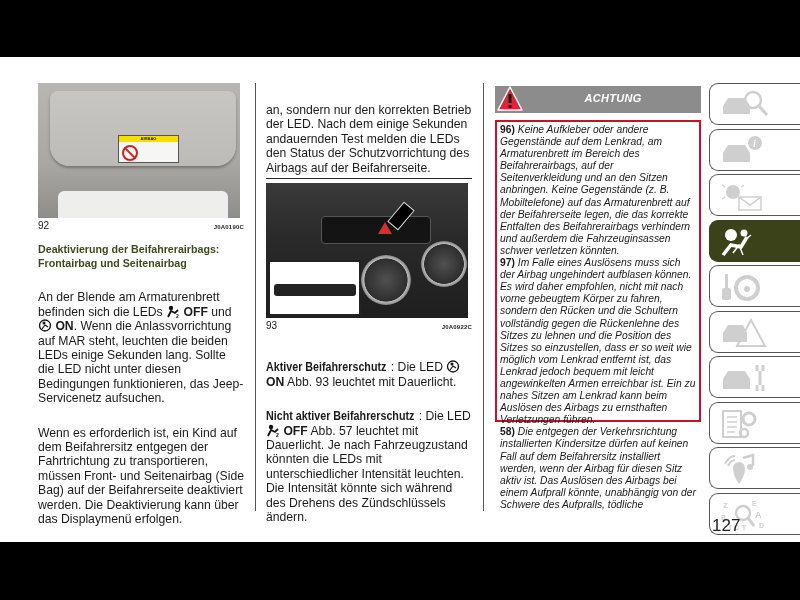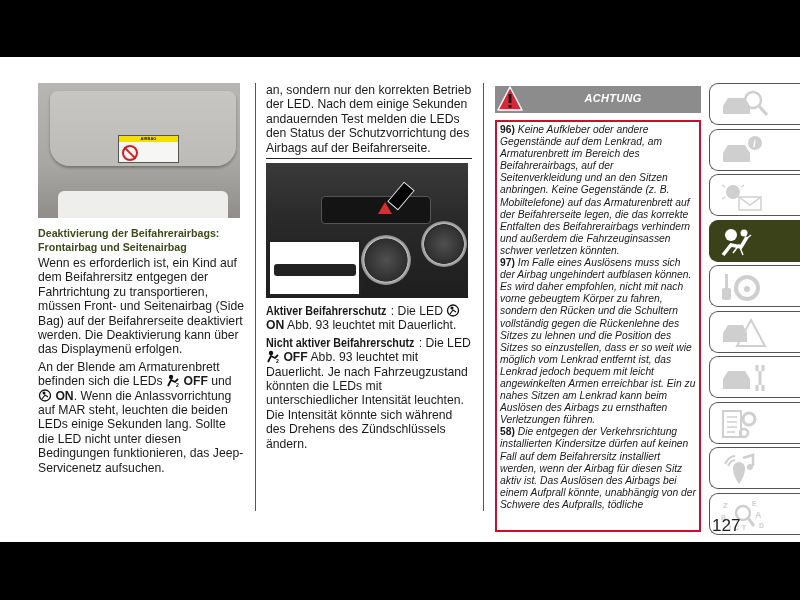--- a/index.html
+++ b/index.html
@@ -1,20 +1,20 @@
 <!DOCTYPE html>
 <html><head>
 <meta charset="utf-8">
 <style>
   * { box-sizing: border-box; margin: 0; padding: 0; }
   html, body { width: 800px; height: 600px; overflow: hidden; background: #000; }
   body { position: relative; font-family: "Liberation Sans", sans-serif; color: #1a1a1a; }
   .page { position: absolute; left: 0; top: 57px; width: 800px; height: 485px; background: #fff; }
   .col { position: absolute; font-size: 12.2px; line-height: 14.4px; }
-  .col p { margin-bottom: 3px; }
+  .col p { margin-bottom: 3px; margin-top: 20px; }
   .divider { position: absolute; width: 1px; background: #555; top: 26px; height: 428px; }
   .heading { color: #3d4a1c; font-weight: bold; font-family: "Liberation Sans", sans-serif; font-size: 11.6px; line-height: 14px; transform: scaleX(0.92); transform-origin: left; white-space: nowrap; margin-bottom: 2px; }
   .b { font-weight: bold; }
   .cond { display: inline-block; transform: scaleX(0.88); transform-origin: left; font-weight: bold; }
   .figure { position: relative; }
   .fig-caption { display: flex; justify-content: space-between; align-items: baseline; font-size: 10px; margin-top: 1px; }
   .fig-caption .code { font-size: 6px; font-weight: bold; letter-spacing: 0.2px; }
   .inline-icon { display: inline-block; width: 14px; height: 13px; vertical-align: -2px; }
 
   
@@ -32,21 +32,21 @@
   .hazard { position: absolute; left: 56px; top: 5px; width: 0; height: 0; border-left: 7px solid transparent; border-right: 7px solid transparent; border-bottom: 12px solid #d43030; }
   .knob { position: absolute; border-radius: 50%; background: radial-gradient(circle,#505050 0%,#2e2e2e 60%,#bbb 62%,#888 70%,#222 72%); }
   .inset { position: absolute; left: 2px; top: 77px; width: 93px; height: 56px; background: #fff; border: 2px solid #222; }
   .inset .strip { position: absolute; left: 4px; top: 22px; width: 82px; height: 12px; background: #222; border-radius: 3px; }
   .arrow { position: absolute; left: 128px; top: 20px; width: 14px; height: 26px; background: #000; transform: rotate(40deg); border: 1px solid #ddd; }
 
   
   .warn-head { position: absolute; left: 495px; top: 29px; width: 206px; height: 27px; background: #8c8c8c; }
   .warn-head .title { position: absolute; left: 0; right: 0; top: 6px; text-align: center; color: #fff; font-weight: bold; font-style: italic; font-size: 11px; letter-spacing: 0.3px; padding-left: 30px; }
   .warn-tri { position: absolute; left: 2px; top: -1px; width: 26px; height: 27px; }
-  .warn-box { position: absolute; left: 495px; top: 63px; width: 206px; height: 412px; border: 2px solid #c8102e; padding: 2px 3px; font-size: 10.3px; line-height: 12.1px; font-style: italic; color: #1a1a1a; }
+  .warn-box { position: absolute; left: 495px; top: 63px; width: 206px; height: 302px; border: 2px solid #c8102e; padding: 2px 3px; font-size: 10.3px; line-height: 12.1px; font-style: italic; color: #1a1a1a; }
   .warn-box .num { font-weight: bold; font-style: normal; }
 
   
   .tabs { position: absolute; left: 709px; top: 26px; width: 91px; }
   .tab { position: relative; height: 42px; margin-bottom: 3.5px; border: 1px solid #555; border-right: none; border-radius: 9px 0 0 9px; background: #fff; }
   .tab.active { background: #3b4219; border-color: #3b4219; }
   .tab svg { position: absolute; left: 9px; top: 4px; }
   .page-num { position: absolute; left: 712px; top: 459px; font-size: 17px; color: #222; }
 </style>
 </head>
@@ -57,83 +57,91 @@
   <div class="col" style="left:38px; top:26px; width:206px;">
     <div class="figure">
       <div class="fig92">
         <div class="visor"></div>
         <div class="airbag-label">
           <div class="bar">AIRBAG</div>
           <div class="noseat"></div>
         </div>
         <div class="mirror"></div>
       </div>
+      <div class="fig-caption">
+        <span>92</span>
+        <span class="code">J0A0190C</span>
+      </div>
     </div>
     <div style="height:8px"></div>
     <div class="heading">
       <div>Deaktivierung der Beifahrerairbags:</div>
       <div>Frontairbag und Seitenairbag</div>
     </div>
-    <p>Wenn es erforderlich ist, ein Kind auf dem Beifahrersitz entgegen der Fahrtrichtung zu transportieren, müssen Front- und Seitenairbag (Side Bag) auf der Beifahrerseite deaktiviert werden. Die Deaktivierung kann über das Displaymenü erfolgen.</p>
     <p>
       <span>An der Blende am Armaturenbrett befinden sich die LEDs</span>
       <svg class="inline-icon" viewBox="0 0 14 13">
           <circle cx="5" cy="3" r="2.2" fill="#111"></circle>
           <path d="M2 12 L5 6 L9 8 L12 5" stroke="#111" stroke-width="1.8" fill="none"></path>
           <text x="10" y="13" font-size="5" font-family="Liberation Sans, sans-serif" font-weight="bold">2</text>
         </svg>
       <span class="b">OFF</span>
       <span>und</span>
       <svg class="inline-icon" viewBox="0 0 14 13">
           <circle cx="7" cy="6.5" r="5.5" fill="none" stroke="#111" stroke-width="1.3"></circle>
           <circle cx="6" cy="4" r="1.5" fill="#111"></circle>
           <path d="M4 10 L7 6 L10 8" stroke="#111" stroke-width="1.2" fill="none"></path>
         </svg>
       <span class="b">ON</span><span>. Wenn die Anlassvorrichtung auf MAR steht, leuchten die beiden LEDs einige Sekunden lang. Sollte die LED nicht unter diesen Bedingungen funktionieren, das Jeep-Servicenetz aufsuchen.</span>
     </p>
+    <p>Wenn es erforderlich ist, ein Kind auf dem Beifahrersitz entgegen der Fahrtrichtung zu transportieren, müssen Front- und Seitenairbag (Side Bag) auf der Beifahrerseite deaktiviert werden. Die Deaktivierung kann über das Displaymenü erfolgen.</p>
   </div>
 
   <div class="divider" style="left:255px;"></div>
 
   <div class="col" style="left:266px; top:26px; width:206px;">
     <p>an, sondern nur den korrekten Betrieb der LED. Nach dem einige Sekunden andauernden Test melden die LEDs den Status der Schutzvorrichtung des Airbags auf der Beifahrerseite.</p>
     <div style="height:1px; background:#222; margin:3px 0 4px;"></div>
     <div class="figure">
       <div class="fig93">
         <div class="panel">
           <div class="hazard"></div>
         </div>
         <div class="arrow"></div>
         <div class="knob" style="left:95px; top:72px; width:50px; height:50px;"></div>
         <div class="knob" style="left:155px; top:58px; width:46px; height:46px;"></div>
         <div class="inset">
           <div class="strip"></div>
         </div>
       </div>
+      <div class="fig-caption">
+        <span>93</span>
+        <span class="code">J0A0922C</span>
+      </div>
     </div>
     <div style="height:6px"></div>
     <p>
       <span class="cond">Aktiver Beifahrerschutz</span><span style="margin-left:-12px">: Die LED</span>
       <svg class="inline-icon" viewBox="0 0 14 13">
           <circle cx="7" cy="6.5" r="5.5" fill="none" stroke="#111" stroke-width="1.3"></circle>
           <circle cx="6" cy="4" r="1.5" fill="#111"></circle>
           <path d="M4 10 L7 6 L10 8" stroke="#111" stroke-width="1.2" fill="none"></path>
         </svg>
       <span class="b">ON</span>
       <span>Abb. 93 leuchtet mit Dauerlicht.</span>
     </p>
     <p>
       <span class="cond">Nicht aktiver Beifahrerschutz</span><span style="margin-left:-16px">: Die LED</span>
       <svg class="inline-icon" viewBox="0 0 14 13">
           <circle cx="5" cy="3" r="2.2" fill="#111"></circle>
           <path d="M2 12 L5 6 L9 8 L12 5" stroke="#111" stroke-width="1.8" fill="none"></path>
           <text x="10" y="13" font-size="5" font-family="Liberation Sans, sans-serif" font-weight="bold">2</text>
         </svg>
       <span class="b">OFF</span>
-      <span>Abb. 93 leuchtet mit Dauerlicht. Je nach Fahrzeugzustand könnten die LEDs mit unterschiedlicher Intensität leuchten. Die Intensität könnte sich während des Drehens des Zündschlüssels ändern.</span>
+      <span>Abb. 57 leuchtet mit Dauerlicht. Je nach Fahrzeugzustand könnten die LEDs mit unterschiedlicher Intensität leuchten. Die Intensität könnte sich während des Drehens des Zündschlüssels ändern.</span>
     </p>
   </div>
 
   <div class="divider" style="left:483px;"></div>
 
   <div class="warn-head">
     <svg class="warn-tri" viewBox="0 0 26 27">
       <path d="M13 2 L25 25 L1 25 Z" fill="#d8263b" stroke="#fff" stroke-width="1.5" stroke-linejoin="round"></path>
       <rect x="11.6" y="9" width="2.8" height="9" fill="#111"></rect>
       <rect x="11.6" y="20" width="2.8" height="2.8" fill="#111"></rect>

